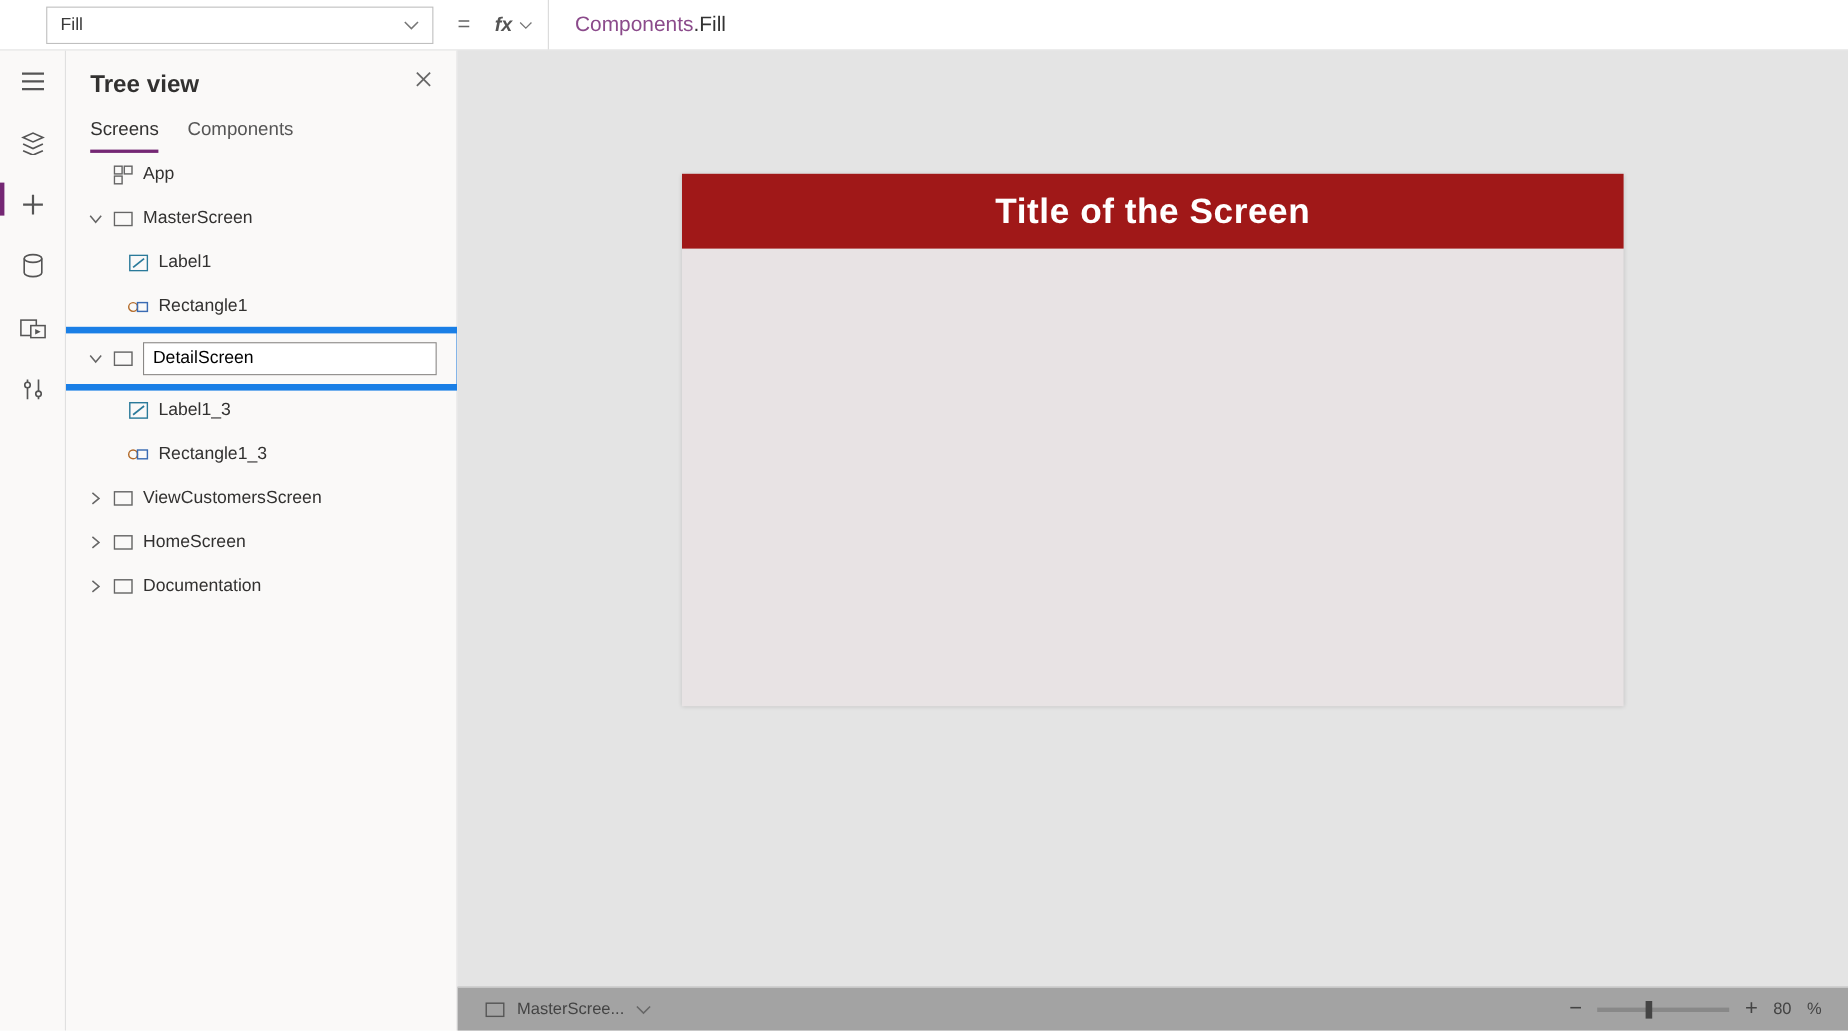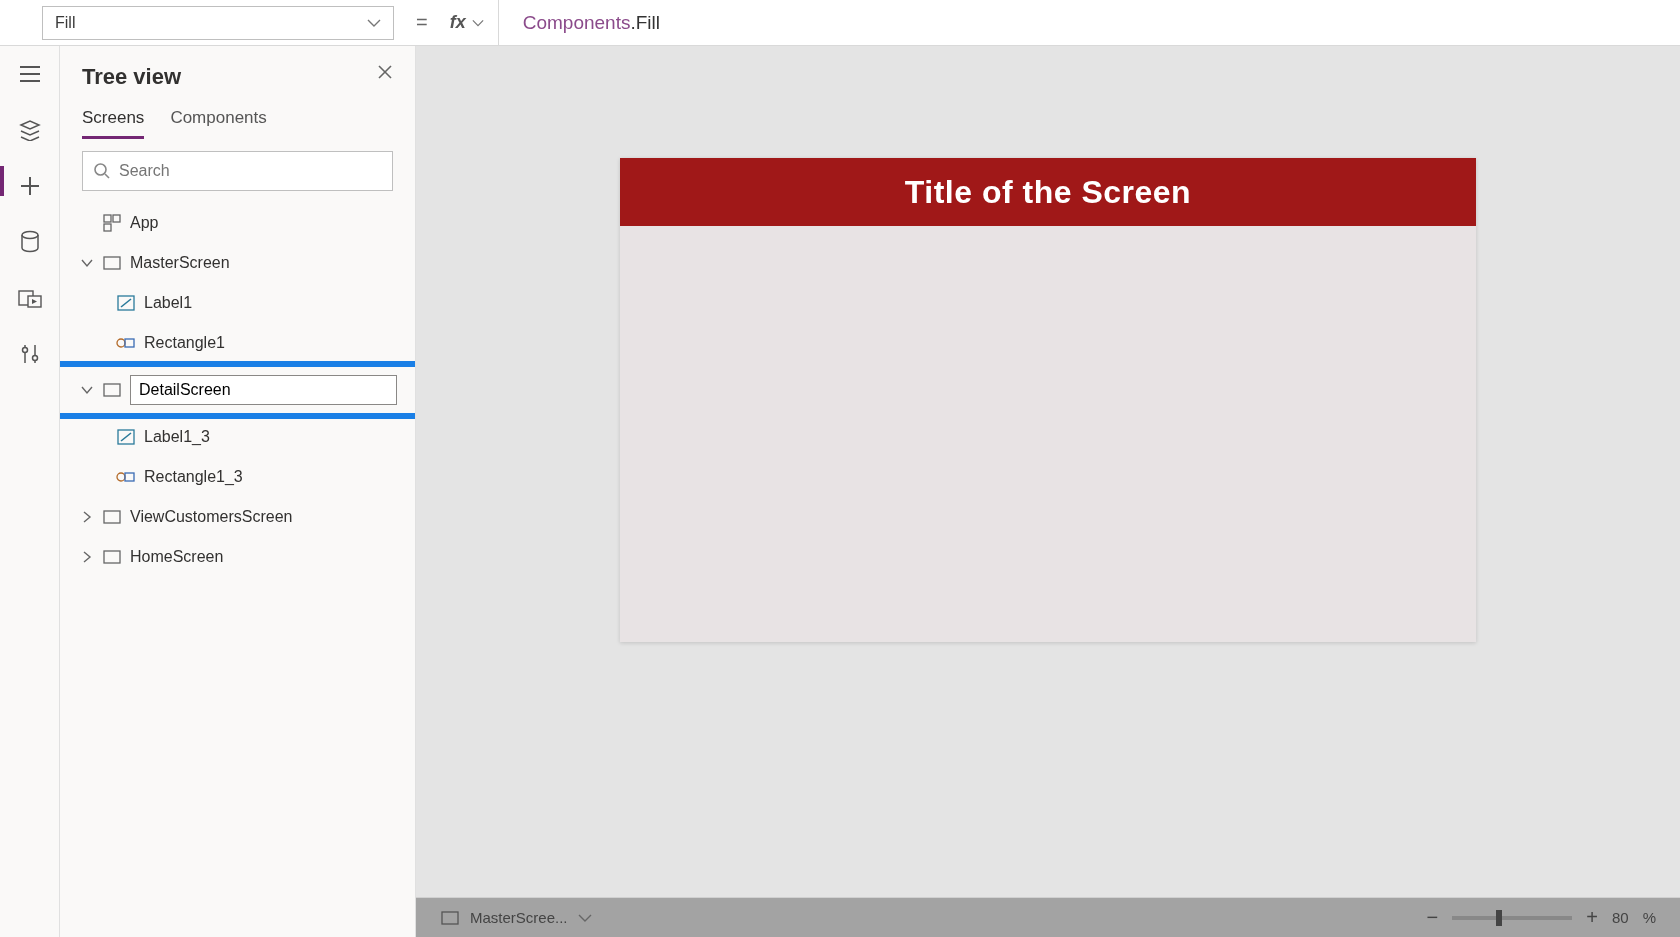--- a/index.html
+++ b/index.html
@@ -290,29 +290,20 @@
         <svg width="16" height="16">
             <line x1="2" y1="2" x2="14" y2="14" stroke="#666" stroke-width="1.6"></line>
             <line x1="14" y1="2" x2="2" y2="14" stroke="#666" stroke-width="1.6"></line>
           </svg>
       </div>
     </div>
     <div class="tree-tabs">
       <div class="tree-tab active">Screens</div>
       <div class="tree-tab">Components</div>
     </div>
-    <div class="search-box">
-      <span>
-        <svg width="18" height="18">
-            <circle cx="7.5" cy="7.5" r="5.5" stroke="#888" stroke-width="1.6" fill="none"></circle>
-            <line x1="12" y1="12" x2="16" y2="16" stroke="#888" stroke-width="1.6"></line>
-          </svg>
-      </span>
-      <input placeholder="Search" style="">
-    </div>
 
     <div class="tree-items">
 
       <div class="tree-row">
         <span class="chevron"></span>
         <span class="node-icon">
           <svg width="18" height="18">
               <rect x="1" y="1" width="7" height="7" stroke="#666" fill="none" stroke-width="1.3"></rect>
               <rect x="10" y="1" width="7" height="7" stroke="#666" fill="none" stroke-width="1.3"></rect>
               <rect x="1" y="10" width="7" height="7" stroke="#666" fill="none" stroke-width="1.3"></rect>
@@ -415,20 +406,33 @@
             </svg>
         </span>
         <span class="node-icon">
           <svg width="18" height="14">
               <rect x="1" y="1" width="16" height="12" stroke="#666" fill="none" stroke-width="1.3"></rect>
             </svg>
         </span>
         <span>HomeScreen</span>
       </div>
 
+      <div class="tree-row">
+        <span class="chevron">
+          <svg width="10" height="12">
+              <path d="M2 1 L8 6 L2 11" stroke="#666" stroke-width="1.4" fill="none"></path>
+            </svg>
+        </span>
+        <span class="node-icon">
+          <svg width="18" height="14">
+              <rect x="1" y="1" width="16" height="12" stroke="#666" fill="none" stroke-width="1.3"></rect>
+            </svg>
+        </span>
+        <span>Documentation</span>
+      </div>
 
     </div>
   </div>
 
   <div class="canvas-area">
     <div class="canvas-viewport">
       <div class="screen-preview">
         <div class="screen-header">Title of the Screen</div>
       </div>
     </div>

